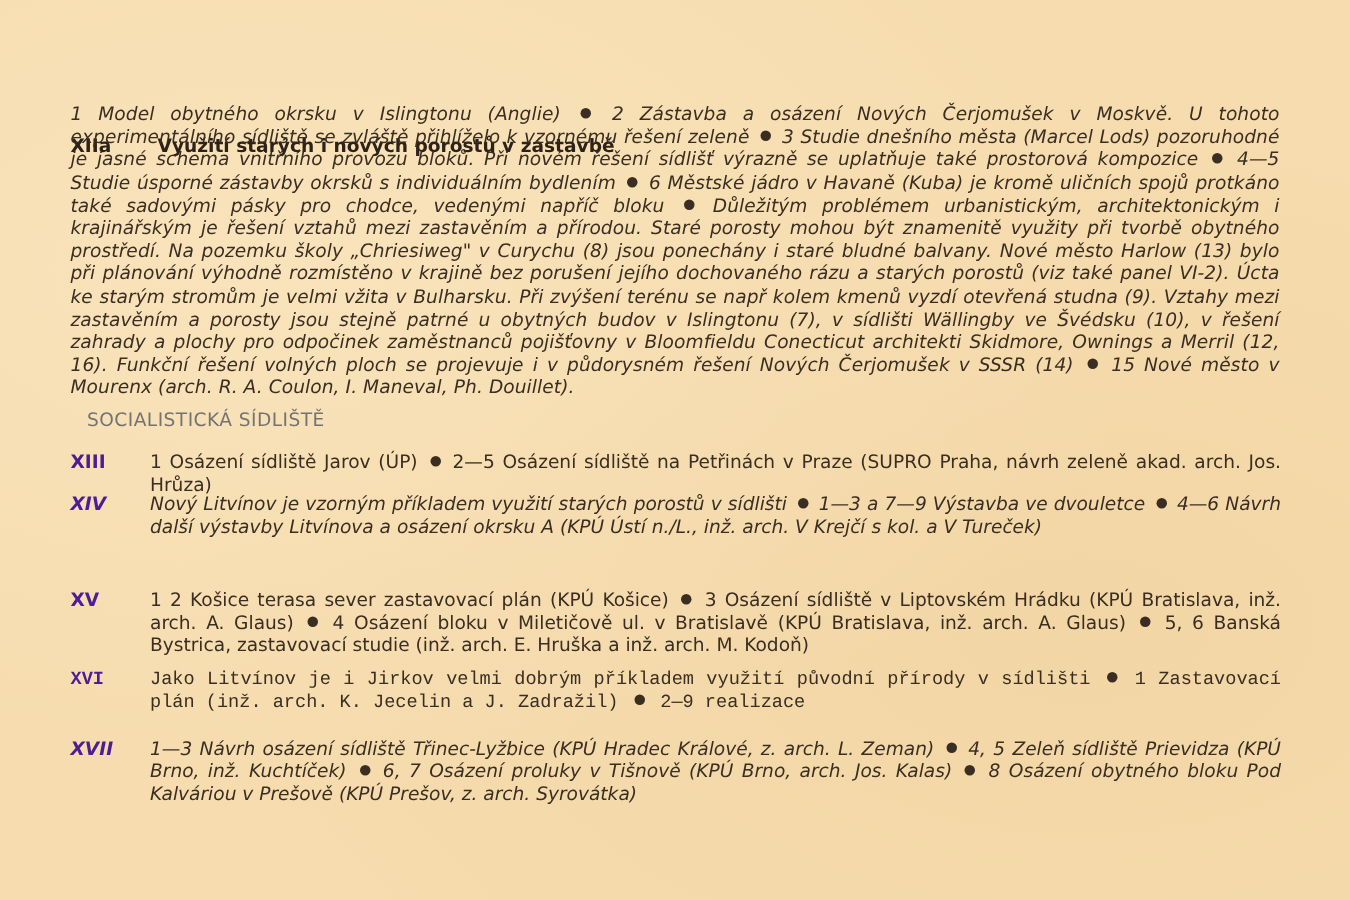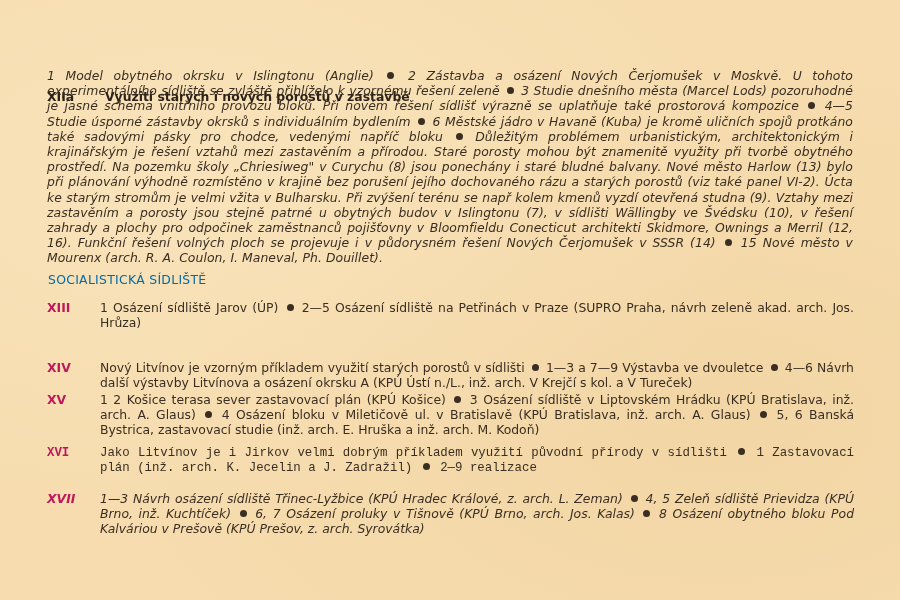--- a/index.html
+++ b/index.html
@@ -47,39 +47,39 @@
       line-height: 15.2px;
       text-align: justify;
       letter-spacing: 0.05px;
     }
     .para p {
       margin: 0;
       font-style: italic;
     }
     .subhead {
       position: absolute;
-      left: 1px;
+      left: 11px;
       top: 272px;
       font-size: 12.4px;
       letter-spacing: 0.3px;
-      color: #0369a1;
+      color: #737373;
     }
     .entry {
       position: absolute;
       left: 0;
       width: 810px;
       font-size: 12.4px;
       line-height: 15.2px;
     }
     .entry .num {
       position: absolute;
       left: 0;
       top: 0;
       font-weight: bold;
-      color: #be185d;
+      color: #4c1d95;
     }
     .entry .txt {
       margin-left: 53px;
       text-align: justify;
       width: 754px;
     }
     .bullet {
       display: inline-block;
       width: 7px;
       height: 7px;
@@ -120,21 +120,21 @@
 
   <div class="entry" style="top:300px;">
     <span class="num">XIII</span>
     <div class="txt">
       <span>1 Osázení sídliště Jarov (ÚP)</span>
       <span class="bullet"></span>
       <span>2—5 Osázení sídliště na Petřinách v Praze (SUPRO Praha, návrh zeleně akad. arch. Jos. Hrůza)</span>
     </div>
   </div>
 
-  <div class="entry" style="top:360px;">
+  <div class="entry" style="top:328px;font-style:italic;">
     <span class="num">XIV</span>
     <div class="txt">
       <span>Nový Litvínov je vzorným příkladem využití starých porostů v sídlišti</span>
       <span class="bullet"></span>
       <span>1—3 a 7—9 Výstavba ve dvouletce</span>
       <span class="bullet"></span>
       <span>4—6 Návrh další výstavby Litvínova a osázení okrsku A (KPÚ Ústí n./L., inž. arch. V  Krejčí s kol. a V  Tureček)</span>
     </div>
   </div>
 

